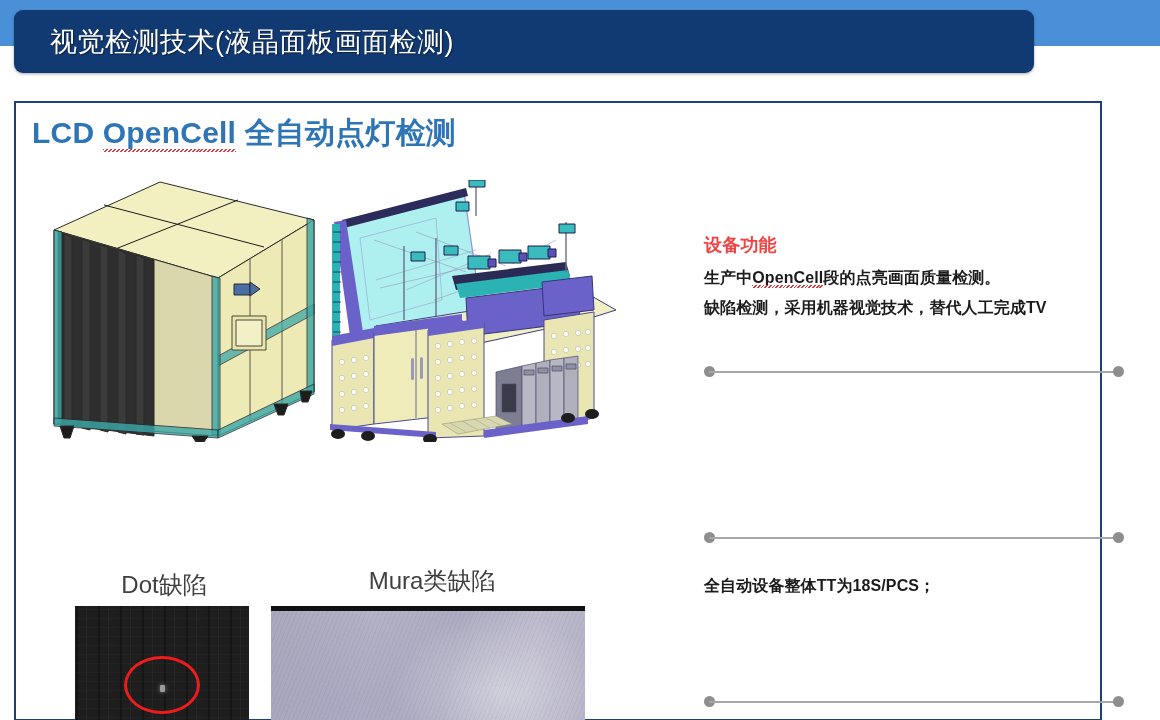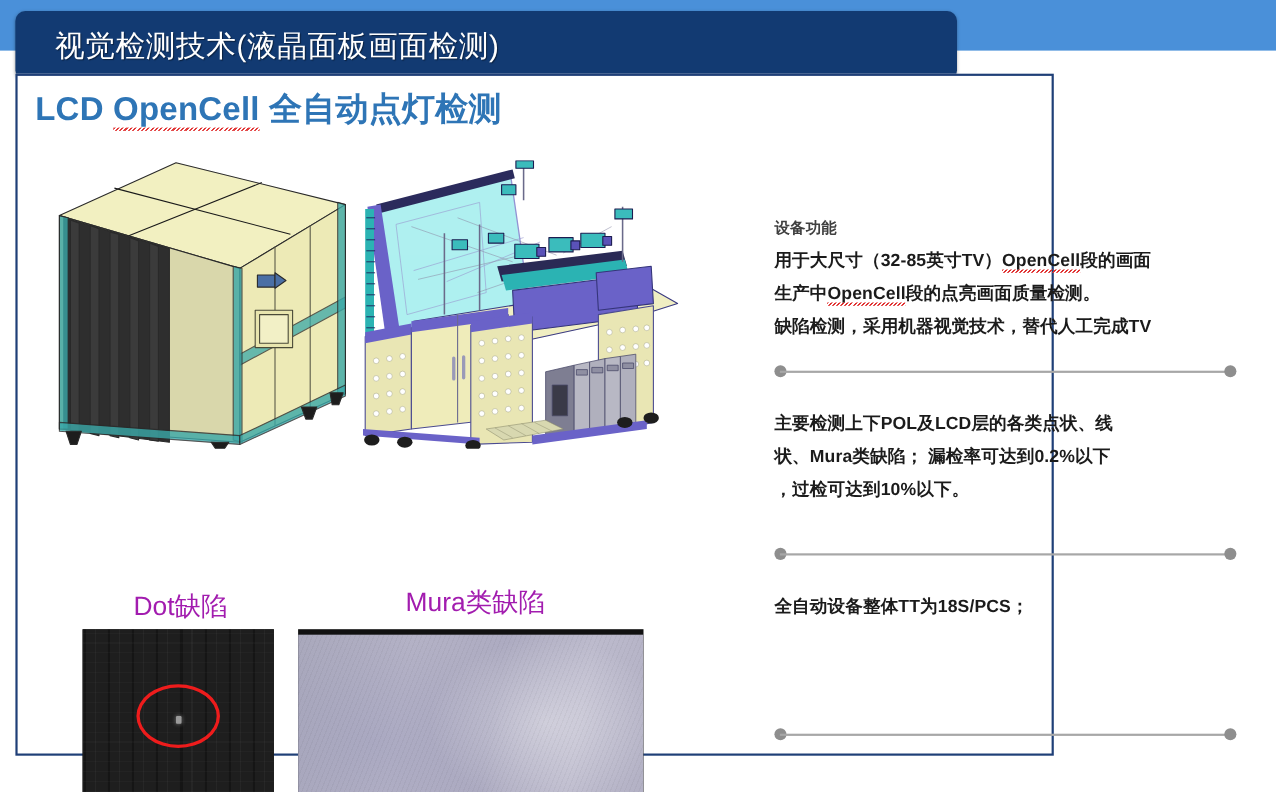--- a/index.html
+++ b/index.html
@@ -11,39 +11,39 @@
   }
   #page { position: relative; width: 1160px; height: 720px; background:#fff; }
 
   
   .top-band {
     position: absolute; left: 0; top: 0; width: 1160px; height: 46px;
     background: #4a90d9;
   }
   .title-pill {
     position: absolute; left: 14px; top: 10px;
-    width: 856px; height: 63px;
+    width: 1020px; height: 63px;
     background: #123a72;
     border-radius: 9px;
     box-shadow: 0 1px 3px rgba(0,0,0,.35);
   }
   .title-pill-text {
     position: absolute; left: 36px; top: 50%;
     transform: translateY(-50%);
     color: #ffffff;
     font-size: 27px;
     letter-spacing: .5px;
     white-space: nowrap;
     text-shadow: 1px 1px 1px rgba(0,0,0,.45);
   }
 
   
   .content-frame {
-    position: absolute; left: 14px; top: 67px;
-    width: 944px; height: 620px;
+    position: absolute; left: 14px; top: 101px;
+    width: 1088px; height: 620px;
     border: 2px solid #1f3f77;
     background: #ffffff;
   }
 
   .slide-title {
     position: absolute; left: 16px; top: 10px;
     font-size: 30px; font-weight: 700;
     color: #2e75b6;
     white-space: nowrap;
     letter-spacing: .2px;
@@ -57,21 +57,21 @@
   }
 
   
   .illus-zone { position: absolute; left: 0; top: 55px; width: 660px; height: 370px; }
   .cad { position: absolute; }
   .cad-left  { left: 26px;  top: 16px;  width: 286px; height: 268px; }
   .cad-right { left: 300px; top: 22px;  width: 320px; height: 262px; }
 
   
   .cap {
-    position: absolute; color: #a21caf;
+    position: absolute; color: #404040;
     font-size: 24px; text-align: center; white-space: nowrap;
   }
   .cap-dot  { left: 62px;  top: 466px; width: 172px; }
   .cap-mura { left: 256px; top: 462px; width: 320px; }
 
   .sample { position: absolute; background:#111; overflow: hidden; }
   .sample-dot  { left: 59px;  top: 503px; width: 174px; height: 193px; }
   .sample-mura { left: 255px; top: 503px; width: 314px; height: 193px; }
 
   .dot-grid {
@@ -103,21 +103,21 @@
   }
   .mura-inner::after {
     content:""; position:absolute; inset:0;
     background-image: repeating-linear-gradient(112deg, rgba(0,0,0,.035) 0 1px, transparent 1px 4px);
   }
 
   
   .info-col { position: absolute; left: 688px; top: 130px; width: 420px; }
   .info-block { position: relative; margin-bottom: 0; }
   .info-head {
-    color: #404040; font-size: 14px; font-weight: 700;
+    color: #ef4444; font-size: 18px; font-weight: 700;
     margin-bottom: 6px; letter-spacing: .2px;
   }
   .info-body {
     color: #1b1b1b; font-size: 16px; font-weight: 700;
     line-height: 30px; letter-spacing: .1px;
   }
   .info-body .sp { position: relative; }
   .info-body .sp::after {
     content:""; position:absolute; left:0; right:0; bottom:-2px; height:3px;
     background-image: repeating-linear-gradient(135deg,#e03030 0 1.3px, transparent 1.3px 2.6px);
@@ -414,38 +414,32 @@
     <div class="sample sample-mura">
       <div class="mura-inner"></div>
 
     </div>
 
     <div class="info-col">
 
       <div class="info-block blk1">
         <div class="info-head">设备功能</div>
         <div class="info-body">
-          <div><span>用于大尺寸（32-85英寸TV）</span><span class="sp">OpenCell</span><span>段的画面</span></div>
           <div><span>生产中</span><span class="sp">OpenCell</span><span>段的点亮画面质量检测。</span></div>
           <div>缺陷检测，采用机器视觉技术，替代人工完成TV</div>
         </div>
       </div>
 
       <div class="divider div1">
         <span class="dt l"></span>
         <span class="ln"></span>
         <span class="dt r"></span>
       </div>
 
       <div class="info-block blk2">
-        <div class="info-body">
-          <div>主要检测上下POL及LCD层的各类点状、线</div>
-          <div>状、Mura类缺陷； 漏检率可达到0.2%以下</div>
-          <div>，过检可达到10%以下。</div>
-        </div>
       </div>
 
       <div class="divider div2">
         <span class="dt l"></span>
         <span class="ln"></span>
         <span class="dt r"></span>
       </div>
 
       <div class="info-block blk3">
         <div class="info-body">

